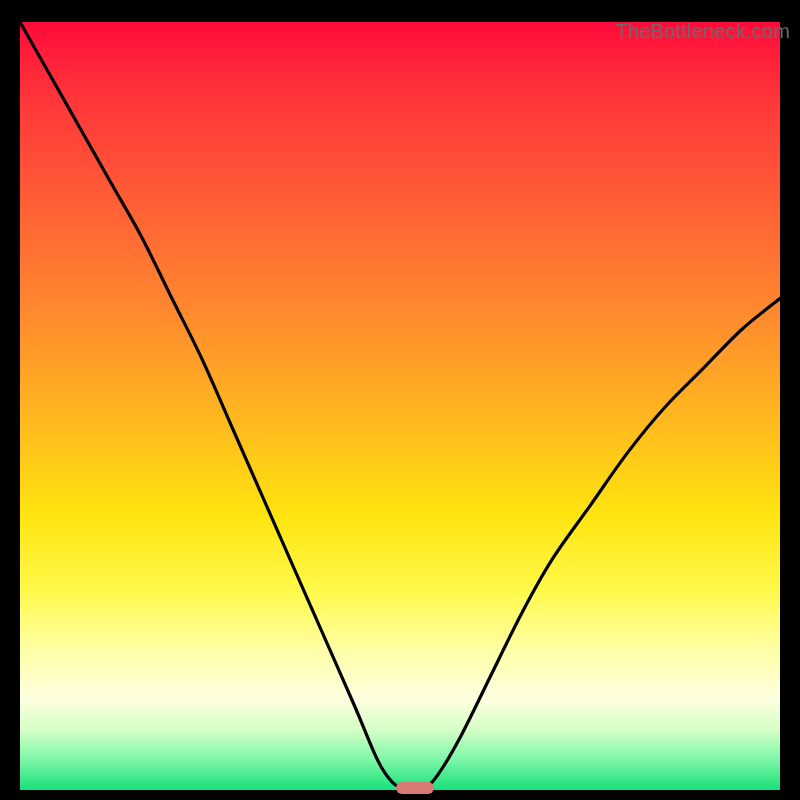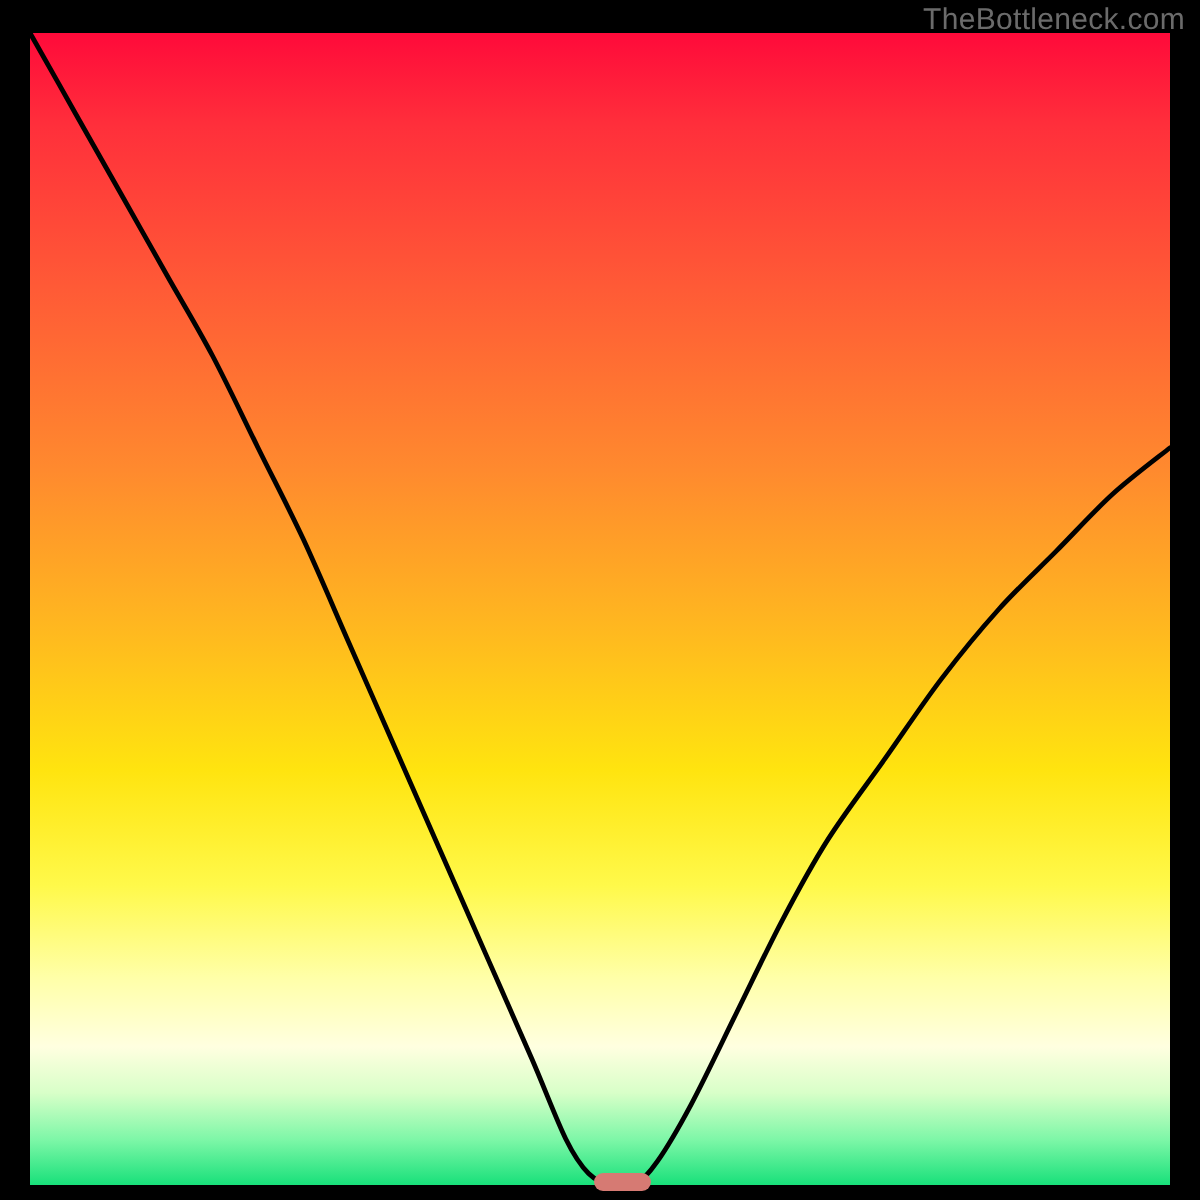--- a/index.html
+++ b/index.html
@@ -37,21 +37,21 @@
       #fff94a 74%,
       #ffffa8 82%,
       #ffffe0 88%,
       #d8ffc8 92%,
       #7ff7a8 96%,
       #18e07a 100%
     );
   }
   .watermark {
     position: absolute;
-    top: 2px;
+    top: 20px;
     right: 10px;
     color: #6b6b6b;
     font-size: 20px;
     font-weight: 500;
     letter-spacing: 0.2px;
     user-select: none;
   }
   svg.curve {
     position: absolute;
     left: 0;

